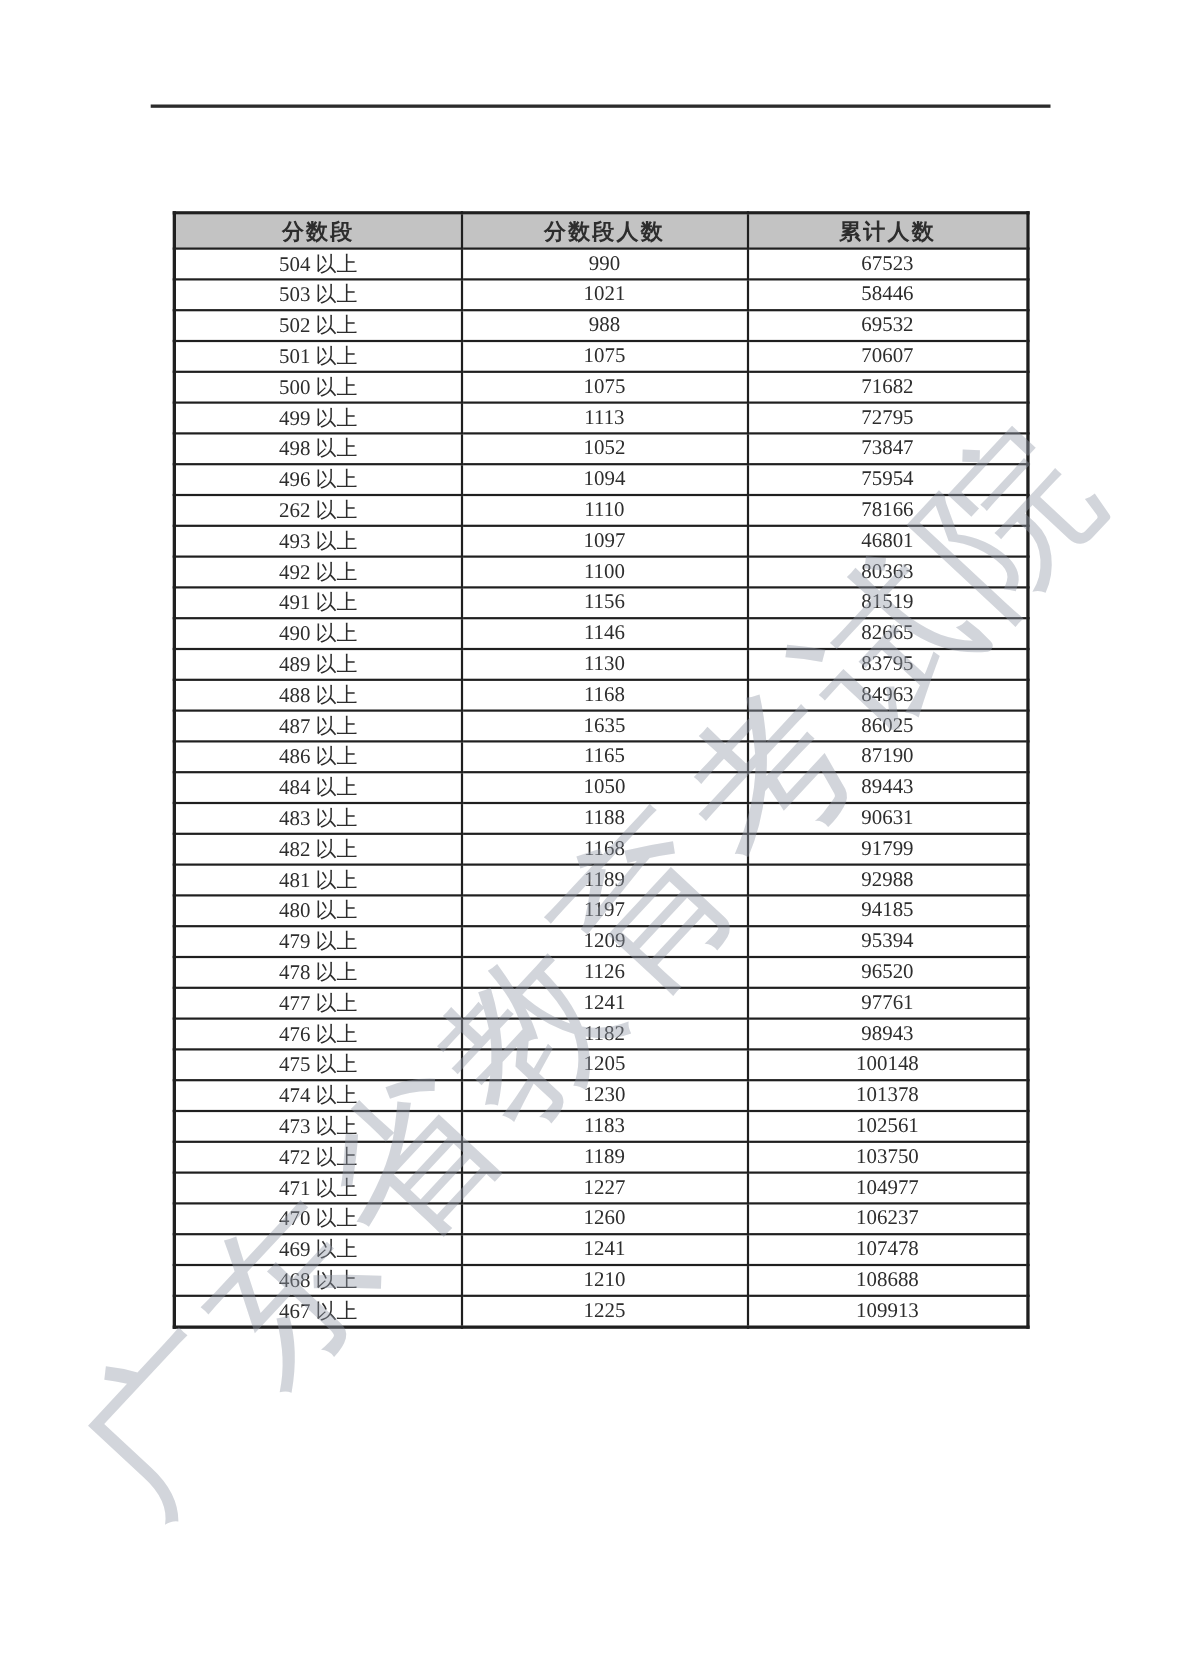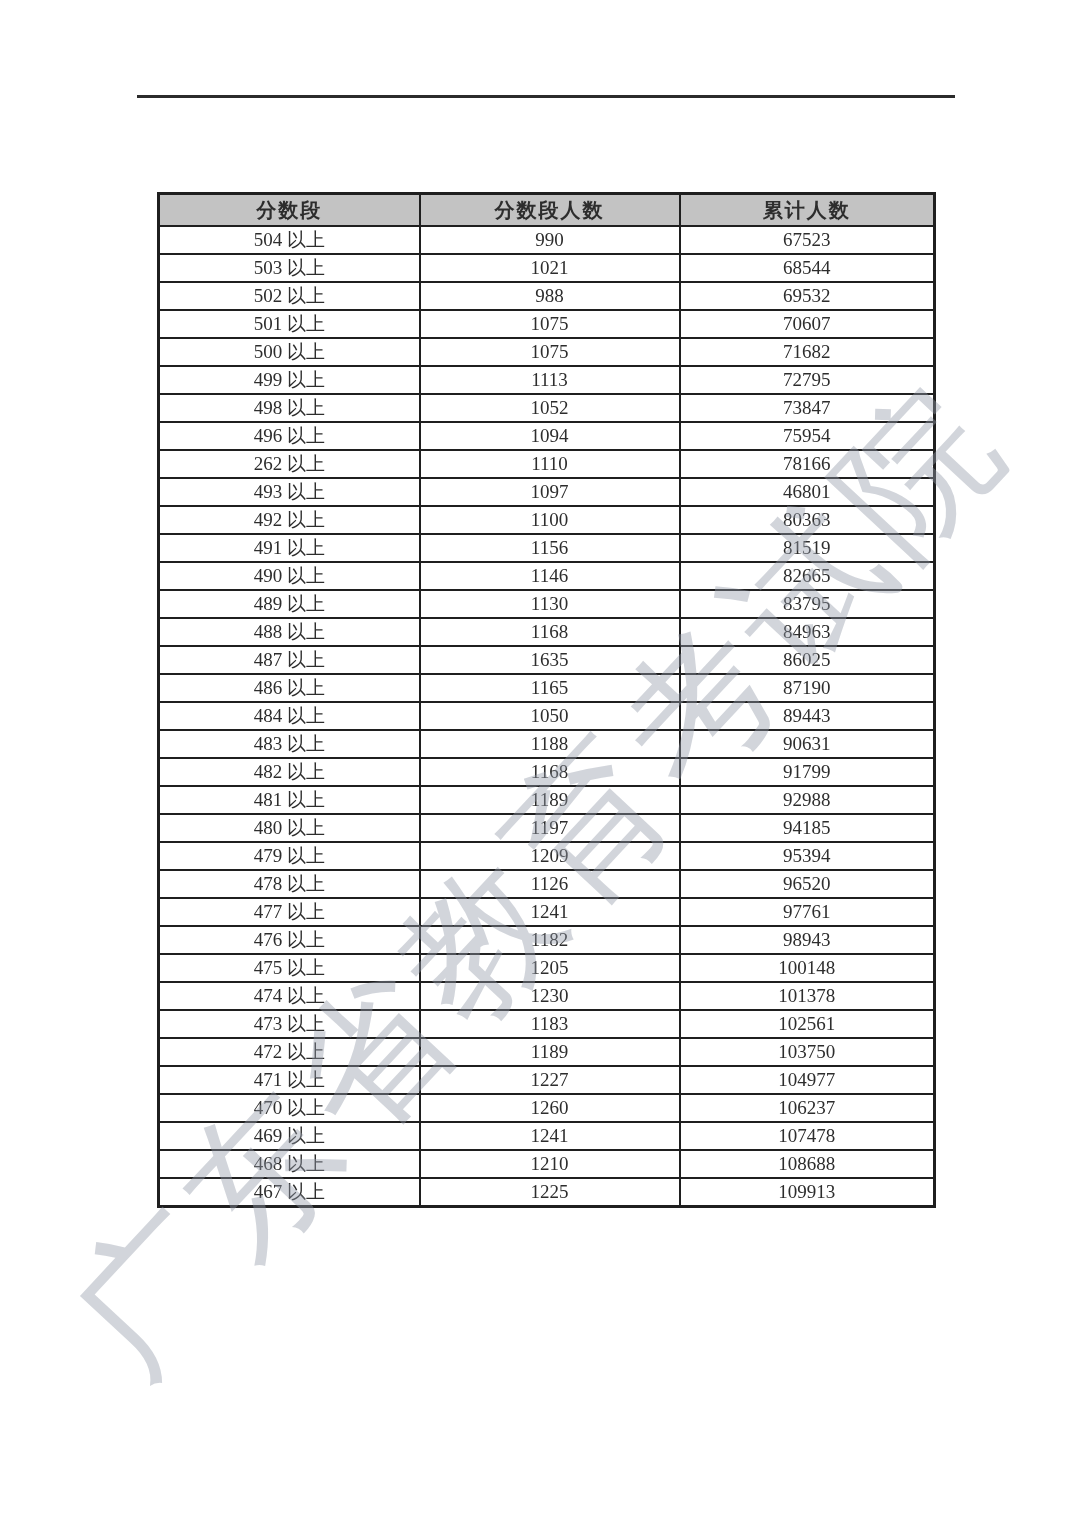--- a/index.html
+++ b/index.html
@@ -95,21 +95,21 @@
     </thead>
     <tbody>
         <tr>
           <td>504 以上</td>
           <td>990</td>
           <td>67523</td>
         </tr>
         <tr>
           <td>503 以上</td>
           <td>1021</td>
-          <td>68544</td>
+          <td>58446</td>
         </tr>
         <tr>
           <td>502 以上</td>
           <td>988</td>
           <td>69532</td>
         </tr>
         <tr>
           <td>501 以上</td>
           <td>1075</td>
           <td>70607</td>

